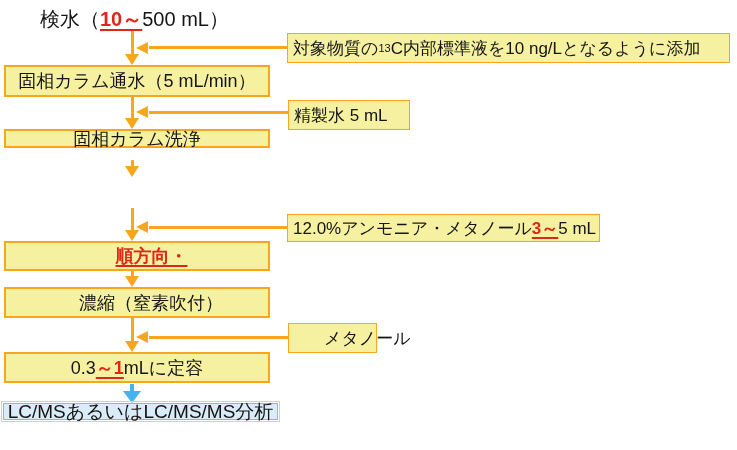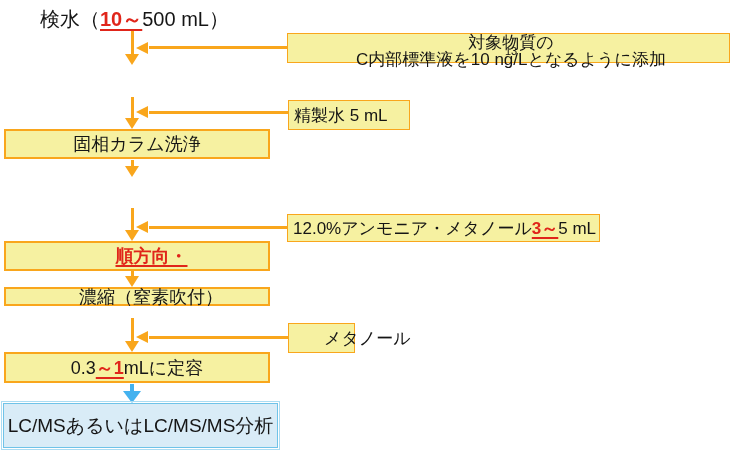--- a/index.html
+++ b/index.html
@@ -100,50 +100,55 @@
 
   <div class="hline" style="top:111px;left:149px;width:140px;"></div>
   <div class="arr-left" style="top:106px;"></div>
 
   <div class="hline" style="top:226px;left:149px;width:139px;"></div>
   <div class="arr-left" style="top:221px;"></div>
 
   <div class="hline" style="top:336px;left:149px;width:140px;"></div>
   <div class="arr-left" style="top:331px;"></div>
 
+  <div class="fbox" style="top:65px;height:32px;">
+    <span>固相カラム通水（5 mL/min）</span>
+      <span class="red"></span>
+      <span></span>
+  </div>
 
-  <div class="fbox" style="top:129px;height:30px;">
+  <div class="fbox" style="top:129px;height:19px;">
     <span>固相カラム洗浄</span>
       <span class="red"></span>
       <span></span>
   </div>
 
 
   <div class="fbox" style="top:241px;height:30px;padding-left:29px;">
     <span></span>
       <span class="red">順方向・</span>
   </div>
 
-  <div class="fbox" style="top:287px;height:19px;padding-left:28px;">
+  <div class="fbox" style="top:287px;height:31px;padding-left:28px;">
     <span>濃縮（窒素吹付）</span>
       <span class="red"></span>
       <span></span>
   </div>
 
   <div class="fbox" style="top:352px;height:31px;">
     <span>0.3</span>
       <span class="red">～1</span>
       <span> mLに定容</span>
   </div>
 
-  <div class="fbox final" style="top:403px;height:45px;">
+  <div class="fbox final" style="top:403px;height:17px;">
     <span>LC/MSあるいはLC/MS/MS分析</span>
   </div>
 
-  <div class="abox" style="left:287px;top:33px;width:443px;height:30px;flex-direction:column;">
+  <div class="abox" style="left:287px;top:33px;width:443px;height:30px;">
     <span>対象物質の</span>
       <sup>13</sup>
       <span>C内部標準液を10 ng/Lとなるように添加</span>
       <span class="red"></span>
       <span></span>
   </div>
 
   <div class="abox" style="left:288px;top:100px;width:122px;height:30px;">
     <span>精製水 5 mL</span>
       <sup></sup>
@@ -153,21 +158,21 @@
   </div>
 
   <div class="abox" style="left:287px;top:214px;width:313px;height:28px;">
     <span>12.0%アンモニア・メタノール </span>
       <sup></sup>
       <span></span>
       <span class="red">3～</span>
       <span>5 mL</span>
   </div>
 
-  <div class="abox" style="left:288px;top:323px;width:67px;height:30px;padding-left:35px;">
+  <div class="abox" style="left:288px;top:323px;width:89px;height:30px;padding-left:35px;">
     <span>メタノール</span>
       <sup></sup>
       <span></span>
       <span class="red"></span>
       <span></span>
   </div>
 
 </div>
 
 </body></html>

